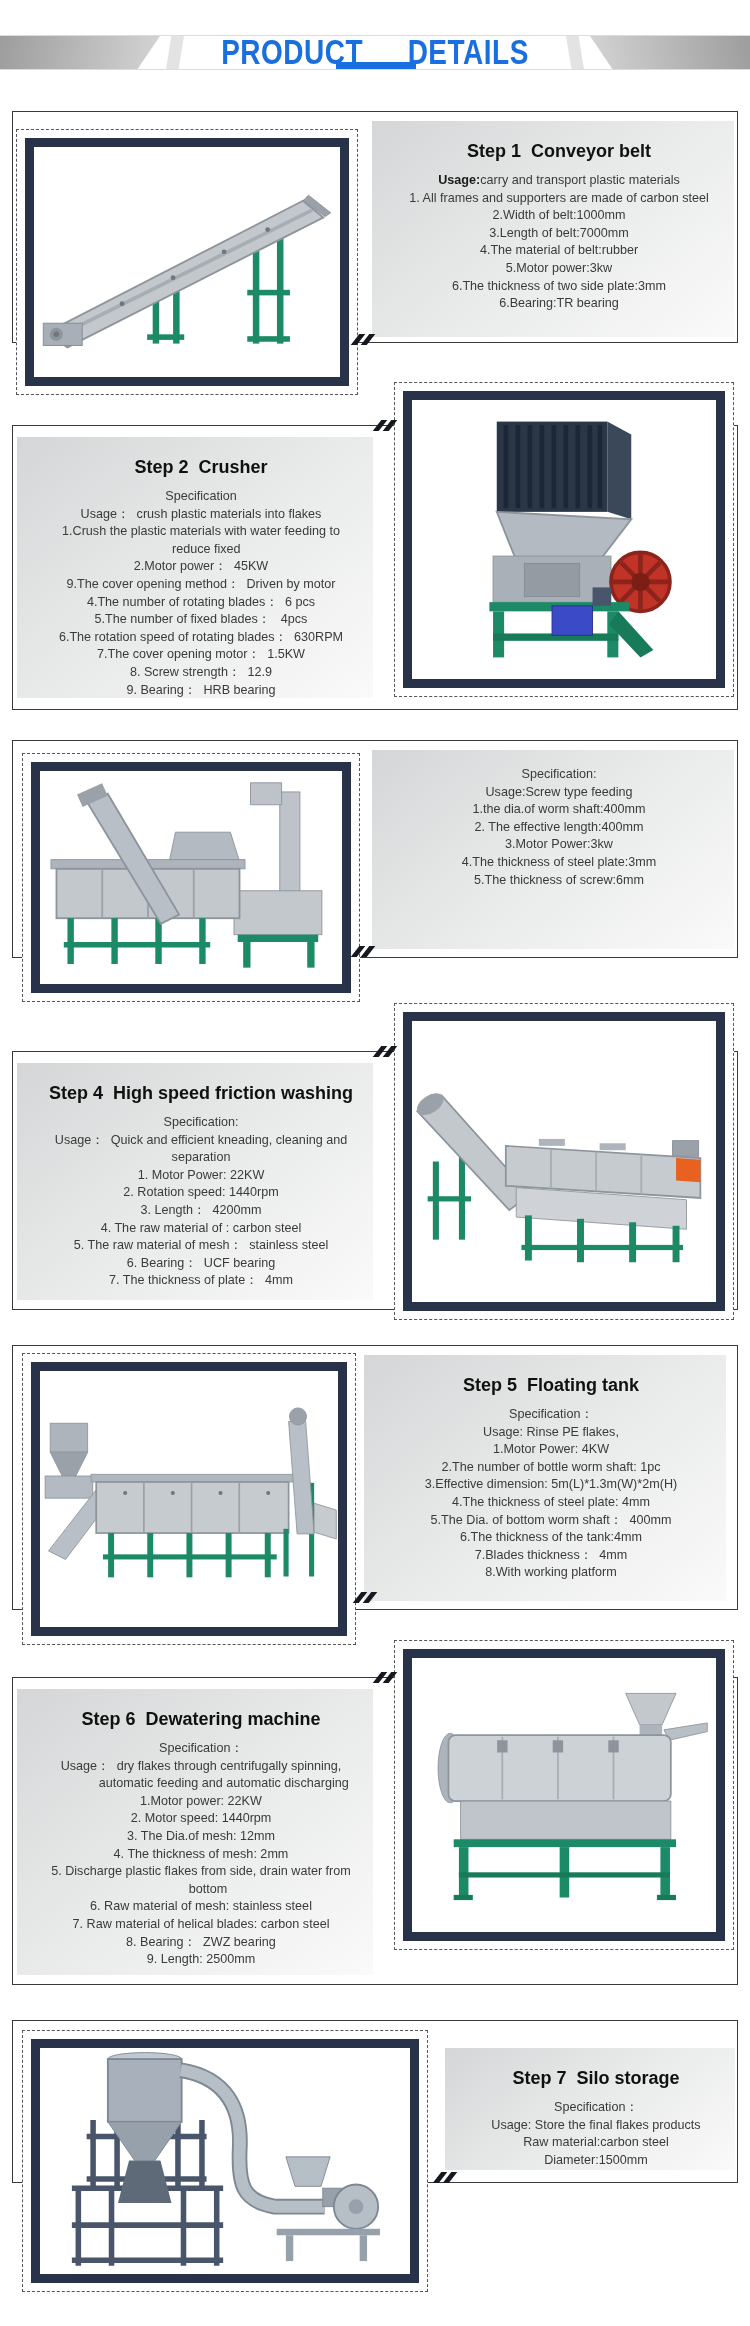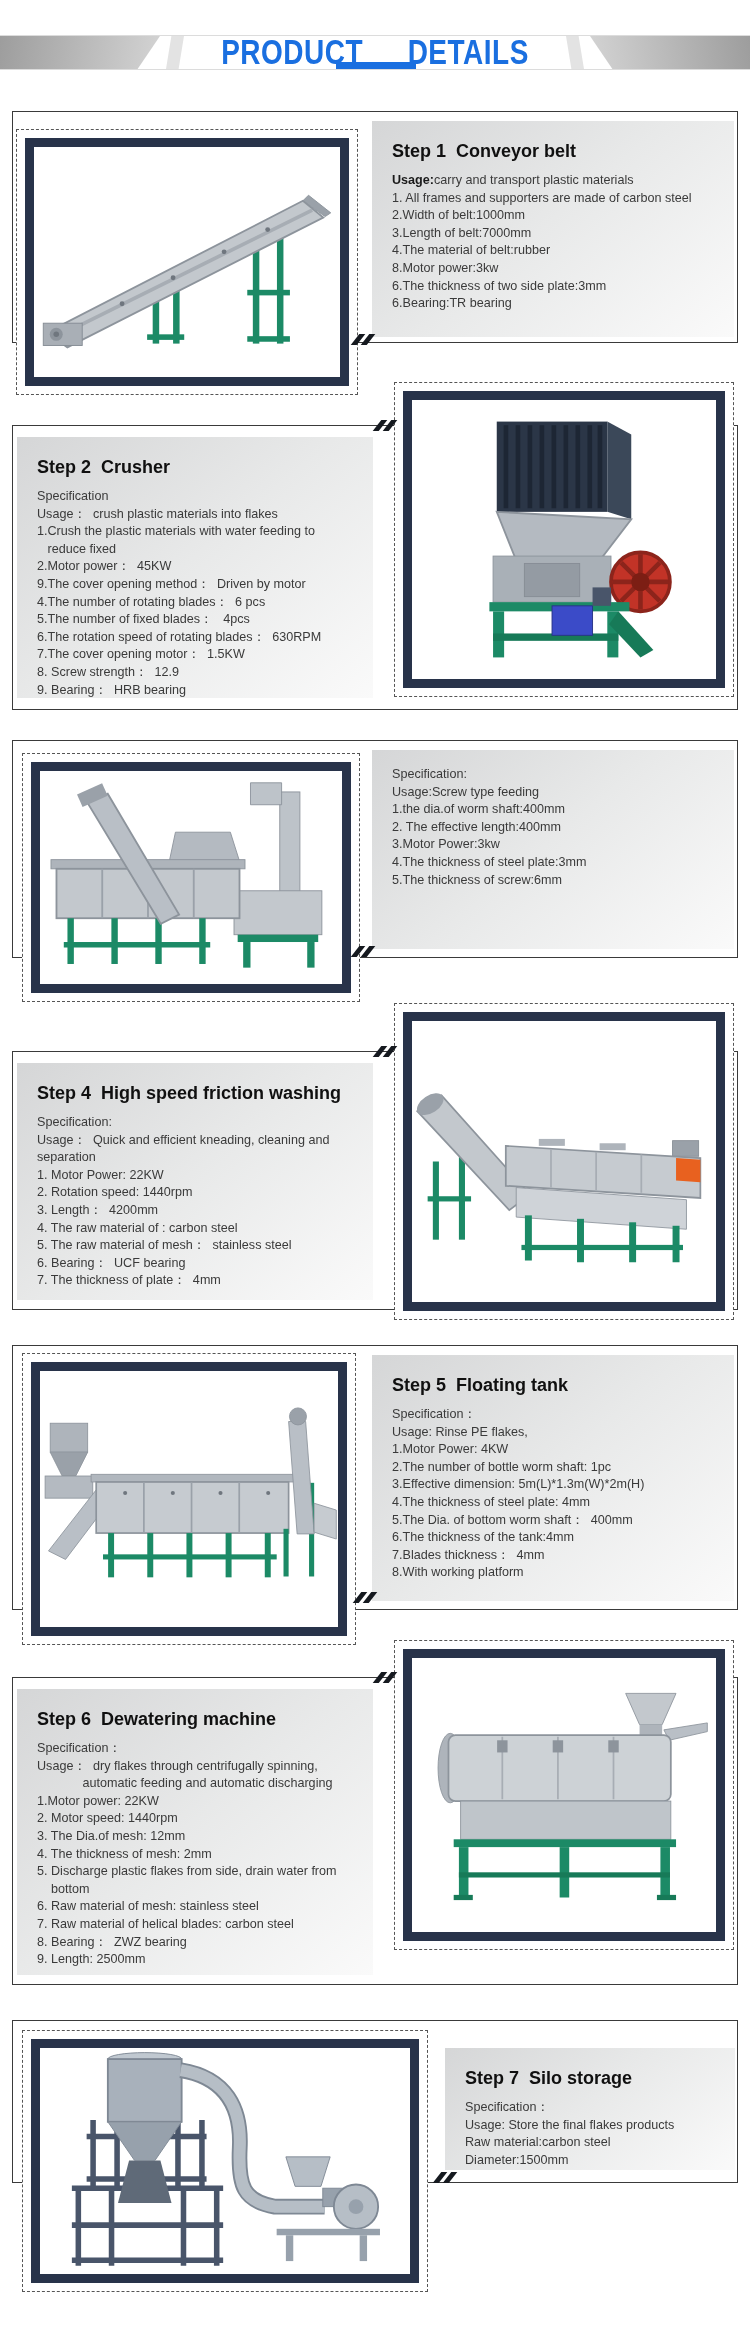--- a/index.html
+++ b/index.html
@@ -30,20 +30,21 @@
   .title-underline { position:absolute; left:336px; top:27px; width:80px; height:7px; background:#1a6fe0; }
 
   
   .boxrect { position:absolute; left:12px; width:726px; border:1px solid #3a3a3a; z-index:0; }
   .imgwrap { position:absolute; background:#fff; border:1px dashed #555; padding:8px; z-index:2; }
   .frame { width:100%; height:100%; border:9px solid #28334a; background:#fff; overflow:hidden; }
   .frame svg { display:block; width:100%; height:100%; }
   .panel {
     position:absolute; z-index:1; padding:16px 8px 0 20px;
     background:linear-gradient(140deg,#d5d6d7 0%,#e8e9e9 48%,#fafafa 100%);
+    text-align:center;
   }
   .step-title { font-size:18px; font-weight:bold; color:#101010; margin:4px 0 10px; white-space:pre-wrap; }
   .line { font-size:12.6px; line-height:17.6px; color:#3a3a3a; white-space:pre-wrap; }
   .line b { color:#1a1a1a; }
 
   .slashes { position:absolute; width:24px; height:11px; z-index:3; }
   .slashes::before, .slashes::after {
     content:""; position:absolute; top:0; bottom:0; width:6px; background:#15191f; transform:skewX(-38deg);
   }
   .slashes::before { left:3px; } .slashes::after { left:13px; }
@@ -51,21 +52,21 @@
   
   .s1 .boxrect{top:111px;height:232px} .s1 .imgwrap{left:16px;top:129px;width:342px;height:266px}
   .s1 .panel{left:372px;top:121px;width:362px;height:216px} .s1 .slashes{left:352px;top:334px}
   .s2 .boxrect{top:425px;height:285px} .s2 .imgwrap{left:394px;top:382px;width:340px;height:315px}
   .s2 .panel{left:17px;top:437px;width:356px;height:261px} .s2 .slashes{left:374px;top:420px}
   .s3 .boxrect{top:740px;height:218px} .s3 .imgwrap{left:22px;top:753px;width:338px;height:249px}
   .s3 .panel{left:372px;top:750px;width:362px;height:199px} .s3 .slashes{left:352px;top:946px}
   .s4 .boxrect{top:1051px;height:259px} .s4 .imgwrap{left:394px;top:1003px;width:340px;height:317px}
   .s4 .panel{left:17px;top:1063px;width:356px;height:237px} .s4 .slashes{left:374px;top:1046px}
   .s5 .boxrect{top:1345px;height:265px} .s5 .imgwrap{left:22px;top:1353px;width:334px;height:292px}
-  .s5 .panel{left:372px;top:1355px;width:362px;height:246px} .s5 .slashes{left:354px;top:1592px}
+  .s5 .panel{left:364px;top:1355px;width:362px;height:246px} .s5 .slashes{left:354px;top:1592px}
   .s6 .boxrect{top:1677px;height:308px} .s6 .imgwrap{left:394px;top:1640px;width:340px;height:310px}
   .s6 .panel{left:17px;top:1689px;width:356px;height:286px} .s6 .slashes{left:374px;top:1672px}
   .s7 .boxrect{top:2020px;height:163px} .s7 .imgwrap{left:22px;top:2030px;width:406px;height:262px}
   .s7 .panel{left:445px;top:2048px;width:290px;height:122px} .s7 .slashes{left:434px;top:2172px}
 </style>
 </head>
 <body>
 
 <div id="page">
   <header>
@@ -107,21 +108,21 @@
           </div>
     </div>
     <div class="panel">
       <h3 class="step-title">Step 1  Conveyor belt</h3>
       <div class="line lead"><b>Usage:</b><span>carry and transport plastic materials</span></div>
       <div class="lines">
             <div class="line">1. All frames and supporters are made of carbon steel</div>
             <div class="line">2.Width of belt:1000mm</div>
             <div class="line">3.Length of belt:7000mm</div>
             <div class="line">4.The material of belt:rubber</div>
-            <div class="line">8.Motor power:3kw</div>
+            <div class="line">5.Motor power:3kw</div>
             <div class="line">6.The thickness of two side plate:3mm</div>
             <div class="line">6.Bearing:TR bearing</div>
           </div>
     </div>
     <span class="slashes"></span>
   </section>
       <section class="sec s2 img-right">
     <div class="boxrect"></div>
     <div class="imgwrap">
       <div class="frame">

